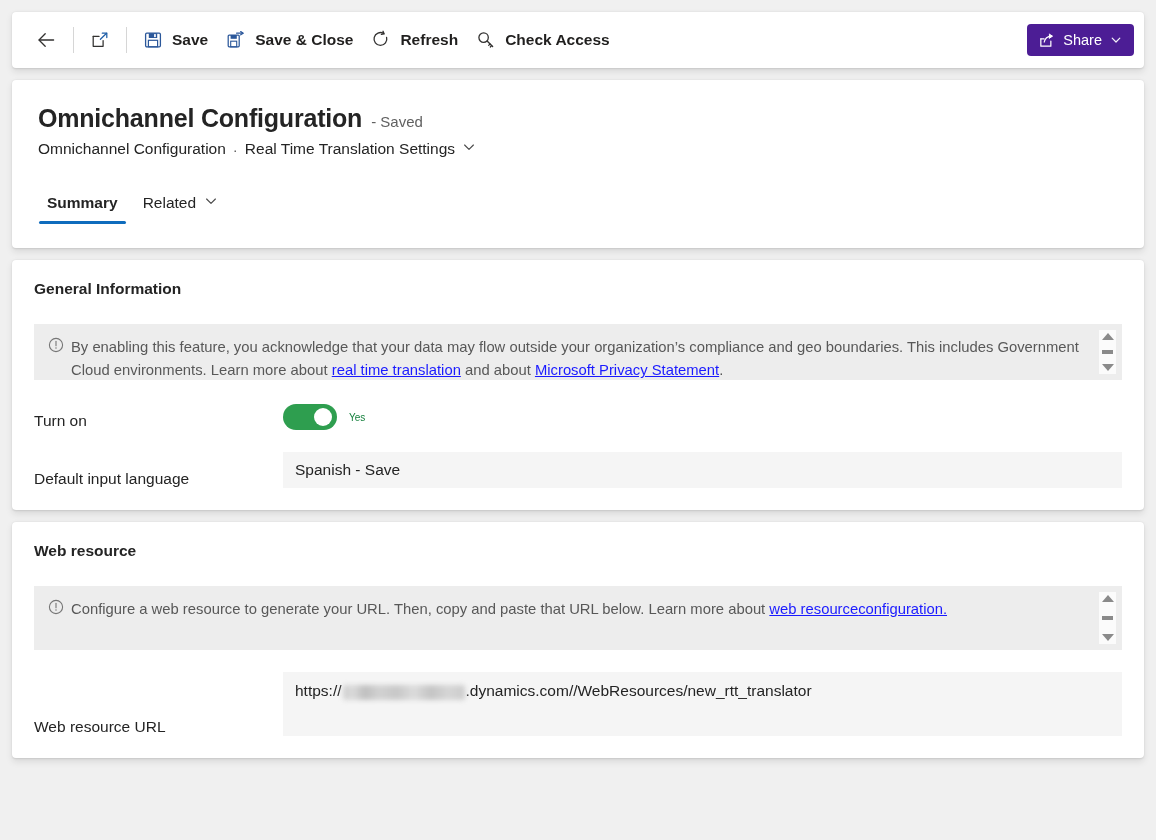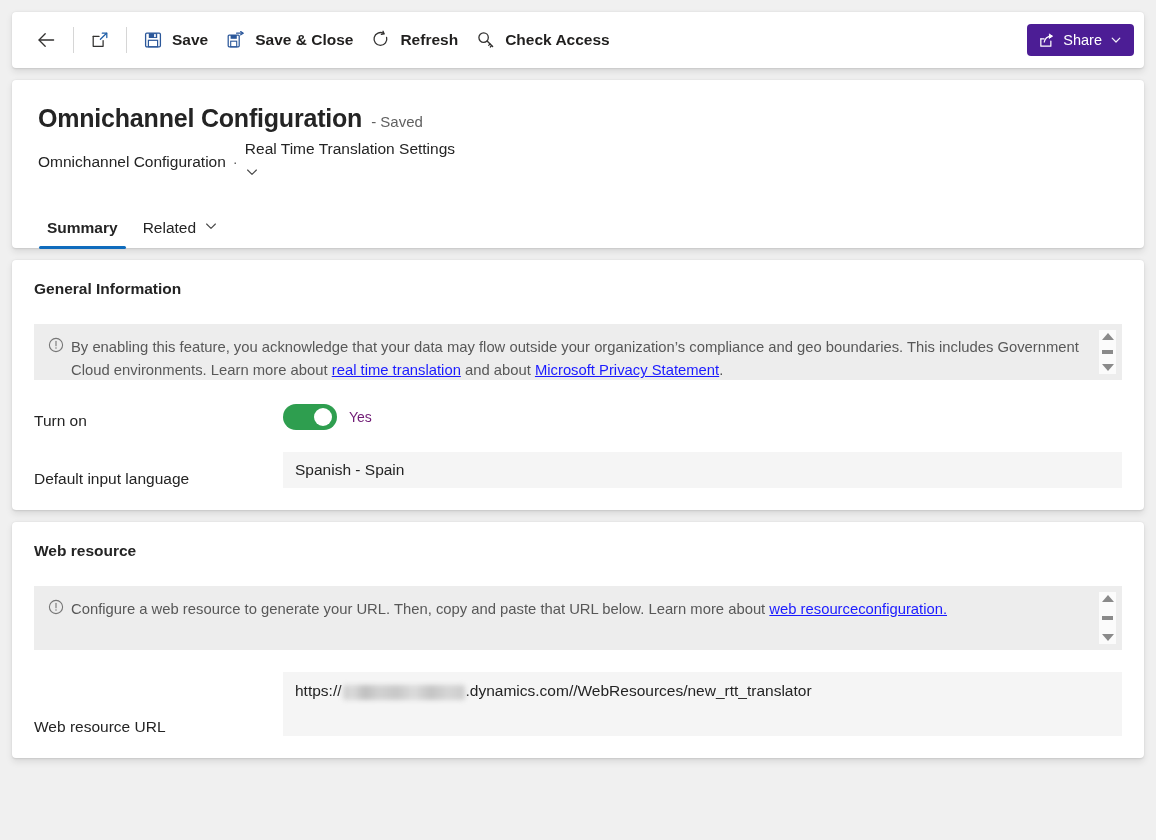--- a/index.html
+++ b/index.html
@@ -88,21 +88,21 @@
   }
   .breadcrumb {
     margin-top: 7px;
     display: flex;
     align-items: center;
     gap: 7px;
     font-size: 15.5px;
     color: #242424;
   }
   .bc-dot { color: #616161; font-size: 15px; }
-  .bc-current { display: flex; align-items: flex-start; gap: 7px; cursor: pointer; flex-direction: column; }
+  .bc-current { display: flex; align-items: flex-start; gap: 7px; cursor: pointer; }
 
   .tabs {
     margin-top: 22px;
     display: flex;
     align-items: flex-start;
     gap: 7px;
   }
   .tab {
     position: relative;
     padding: 6px 9px 12px 9px;
@@ -211,21 +211,21 @@
   }
   .toggle .knob {
     position: absolute;
     top: 4px;
     right: 5px;
     width: 18px;
     height: 18px;
     border-radius: 50%;
     background: #ffffff;
   }
-  .toggle-text { font-size: 14px; color: #701a75; }
+  .toggle-text { font-size: 10px; color: #15803d; }
 
   .text-input {
     background: #f5f5f5;
     border: none;
     border-bottom: 1px solid transparent;
     height: 36px;
     display: flex;
     align-items: center;
     padding: 0 12px;
     font-size: 15.5px;
@@ -416,21 +416,21 @@
           </div>
           <div class="toggle-text">Yes</div>
         </div>
       </div>
     </div>
 
     <div class="field-row">
       <div class="field-label">Default input language</div>
       <div class="field-control">
         <div class="text-input">
-          <span>Spanish - Spain</span>
+          <span>Spanish - Save</span>
         </div>
       </div>
     </div>
   </div>
 
   <div class="card section">
     <div class="section-title">Web resource</div>
 
     <div class="notif clipped">
       <span class="notif-icon">

